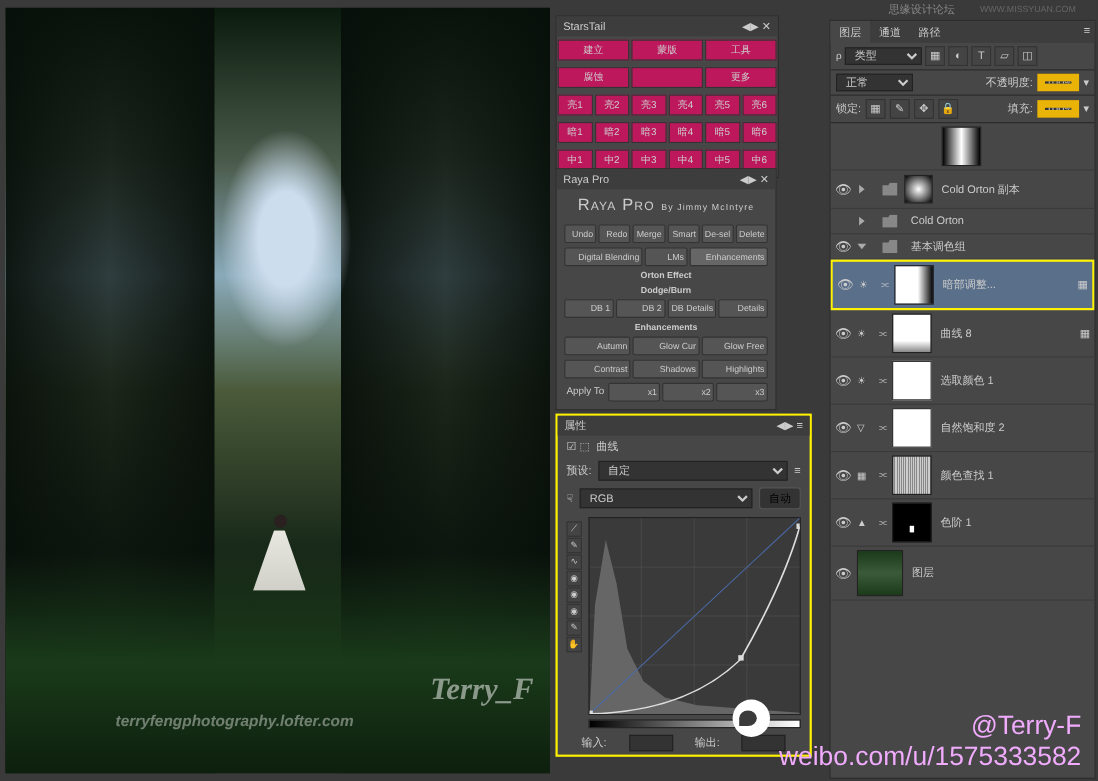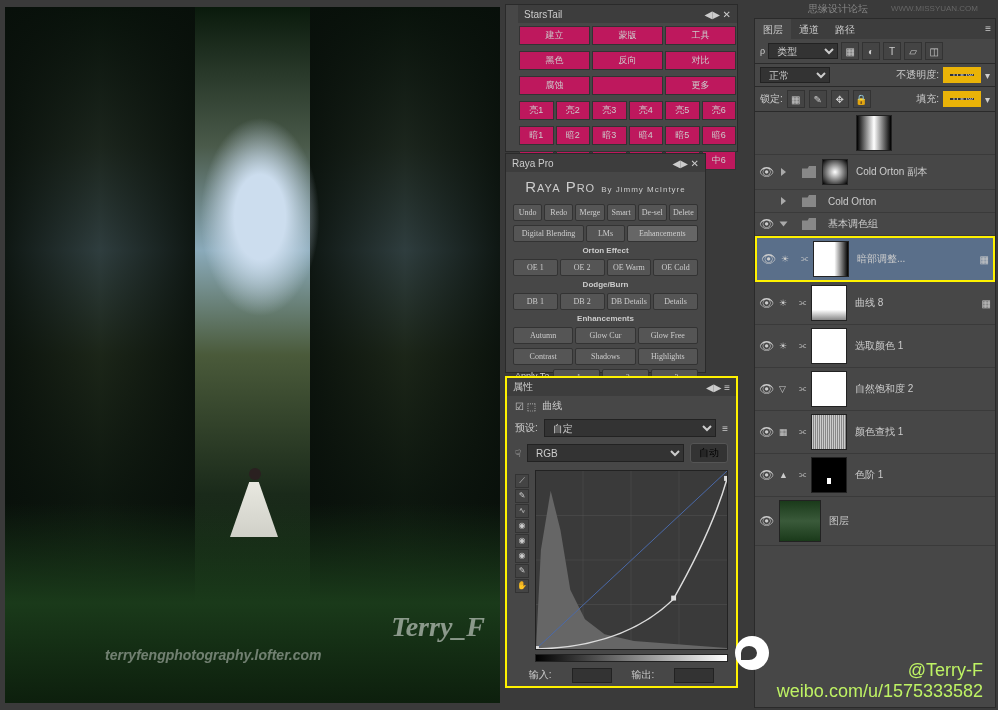--- a/index.html
+++ b/index.html
@@ -11,42 +11,42 @@
 .trees::after { right:0; width:190px; }
 .sky { position:absolute; left:195px; top:110px; width:120px; height:200px; background:radial-gradient(ellipse, #cde 30%, transparent 70%); }
 .grass { position:absolute; bottom:0; left:0; right:0; height:200px; background:linear-gradient(to top, #0d1f0d, #1a3a1a, transparent); }
 .figure { position:absolute; left:225px; bottom:155px; width:50px; height:80px; }
 .figure .head { width:12px; height:12px; background:#2a2020; border-radius:50%; margin:0 auto; }
 .figure .dress { width:48px; height:55px; background:linear-gradient(#e8e8e0, #d0d0c8); clip-path:polygon(40% 0, 60% 0, 100% 100%, 0 100%); margin-top:2px; }
 .watermark { position:absolute; bottom:60px; right:15px; color:rgba(255,255,255,.5); font-size:28px; font-style:italic; font-family:Georgia,serif; }
 .watermark2 { position:absolute; bottom:40px; left:100px; color:rgba(255,255,255,.4); font-size:14px; font-style:italic; }
 .top-wm { position:absolute; top:2px; right:130px; color:#888; font-size:10px; }
 .top-wm2 { position:absolute; top:4px; right:20px; color:#666; font-size:8px; }
-.weibo { position:absolute; bottom:8px; right:15px; color:#bef264; font-size:18px; text-align:right; }
+.weibo { position:absolute; bottom:8px; right:15px; color:#f0abfc; font-size:24px; text-align:right; }
 .weibo-logo { position:absolute; bottom:32px; left:-42px; width:34px; height:34px; background:#fff; border-radius:50%; }
 .weibo-logo::after { content:''; position:absolute; left:6px; top:10px; width:16px; height:14px; background:#3a3a3a; border-radius:50% 50% 50% 0; }
 
 
 .panel { position:absolute; background:#474747; border:1px solid #2a2a2a; color:#ccc; font-size:10px; }
 .panel-header { height:18px; background:#3d3d3d; padding:2px 6px; font-size:10px; display:flex; align-items:center; }
 .panel-header .close { margin-left:auto; font-size:10px; }
 .tab { padding:4px 8px; font-size:10px; cursor:pointer; }
 .tab.active { background:#474747; }
 
 
-.starstail { left:505px; top:4px; width:233px; height:148px;padding-left:12px; }
+.starstail { left:505px; top:14px; width:203px; height:148px; }
 .st-row { display:flex; padding:2px 0; }
 .st-btn { flex:1; margin:1px; padding:2px; background:#be185d; border:1px solid #333; text-align:center; font-size:9px; }
 
 
 .raya { left:505px; top:153px; width:201px; height:220px; }
 .raya-title { padding:6px; text-align:center; font-family:Georgia,serif; font-size:15px; letter-spacing:1px; }
 .raya-by { font-size:8px; margin-left:6px; font-family:Arial; }
 .raya-row { display:flex; padding:1px 6px; }
-.raya-btn { flex:1; margin:1px; padding:3px 2px; background:#555; border:1px solid #333; border-radius:2px; text-align:center; font-size:8px;font-family:Liberation Serif, serif; }
+.raya-btn { flex:1; margin:1px; padding:3px 2px; background:#555; border:1px solid #333; border-radius:2px; text-align:right; font-size:8px; }
 .raya-btn.active { background:#666; }
 .raya-section { text-align:center; font-size:8px; padding:2px; font-weight:bold; }
 
 
 .props { left:505px; top:376px; width:233px; height:312px; border:2px solid #fff200; }
 .prop-row { display:flex; align-items:center; padding:3px 8px; gap:6px; }
 .select { flex:1; background:#333; border:1px solid #222; padding:2px 4px; font-size:10px; height:18px; color:#ccc; }
 .auto-btn { padding:2px 8px; background:#333; border:1px solid #555; border-radius:3px; font-size:10px; }
 .curve-area { position:relative; margin:4px 8px 4px 28px; height:180px; background:#3a3a3a; border:1px solid #222; }
 .curve-diag { position:absolute; left:0; bottom:0; width:100%; height:100%; }
@@ -109,25 +109,20 @@
   <div class="panel-header">
       <span>StarsTail</span>
       <span class="close">◀▶ ✕</span>
     </div>
   <div class="st-row">
     <div class="st-btn">建立</div>
     <div class="st-btn">蒙版</div>
     <div class="st-btn">工具</div>
   </div>
   <div class="st-row">
-    <div class="st-btn">黑色</div>
-    <div class="st-btn">反向</div>
-    <div class="st-btn">对比</div>
-  </div>
-  <div class="st-row">
     <div class="st-btn">腐蚀</div>
     <div class="st-btn"></div>
     <div class="st-btn">更多</div>
   </div>
   <div class="st-row">
       <div class="st-btn">亮1</div>
       <div class="st-btn">亮2</div>
       <div class="st-btn">亮3</div>
       <div class="st-btn">亮4</div>
       <div class="st-btn">亮5</div>
@@ -164,26 +159,20 @@
       <div class="raya-btn">Smart</div>
       <div class="raya-btn">De-sel</div>
       <div class="raya-btn">Delete</div>
     </div>
   <div class="raya-row">
       <div class="raya-btn" style="flex:2">Digital Blending</div>
       <div class="raya-btn">LMs</div>
       <div class="raya-btn active" style="flex:2">Enhancements</div>
     </div>
   <div class="raya-section">Orton Effect</div>
-  <div class="raya-row">
-      <div class="raya-btn">OE 1</div>
-      <div class="raya-btn">OE 2</div>
-      <div class="raya-btn">OE Warm</div>
-      <div class="raya-btn">OE Cold</div>
-    </div>
   <div class="raya-section">Dodge/Burn</div>
   <div class="raya-row">
       <div class="raya-btn">DB 1</div>
       <div class="raya-btn">DB 2</div>
       <div class="raya-btn">DB Details</div>
       <div class="raya-btn">Details</div>
     </div>
   <div class="raya-section">Enhancements</div>
   <div class="raya-row">
       <div class="raya-btn">Autumn</div>

